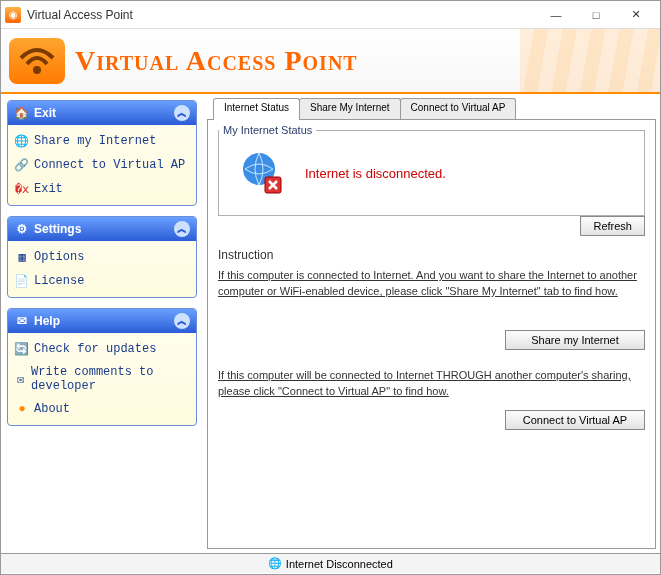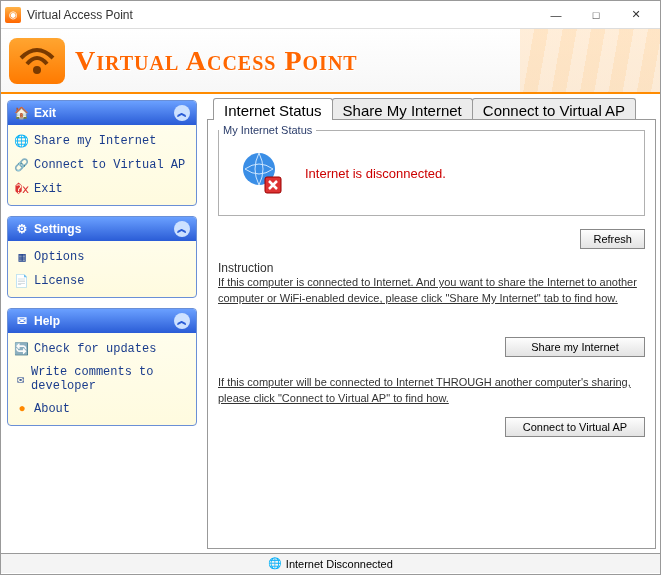--- a/index.html
+++ b/index.html
@@ -28,37 +28,37 @@
 .panel-head { height: 24px; background: linear-gradient(180deg,#6aa0ff,#2a5cd6); color: #fff; font-weight: bold; font-size: 12px; display:flex; align-items:center; padding:0 6px; cursor:pointer;}
 .panel-head .picon { width:16px; height:16px; margin-right:4px; display:flex; align-items:center; justify-content:center;}
 .panel-head .collapse { width:16px; height:16px; border-radius:50%; background:#cde1ff; color:#2a5cd6; display:flex;align-items:center;justify-content:center; font-size:10px;}
 .panel-head .spacer{flex:1;}
 .panel-body { padding: 8px 6px; display:flex; flex-direction:column; gap:8px; }
 .menu-item { display:flex; align-items:center; gap:4px; font-family: 'Courier New', monospace; font-size:12px; color:#1a3c8c; cursor:pointer;}
 .menu-item .micon { width:16px; height:16px; display:flex; align-items:center; justify-content:center; font-size:12px;}
 
 
 .tabbar { display:flex; gap:0; padding-left:6px; height:22px; }
-.tab { border:1px solid #999; border-bottom:none; background:#ececec; padding:3px 10px; font-size:15px; cursor:pointer; margin-right:-1px; border-radius:3px 3px 0 0;}
+.tab { border:1px solid #999; border-bottom:none; background:#ececec; padding:3px 10px; font-size:10px; cursor:pointer; margin-right:-1px; border-radius:3px 3px 0 0;}
 .tab.active { background:#fff; position:relative; z-index:2;}
 
 .tabpane { flex:1; border:1px solid #999; margin-top:-1px; padding:10px; overflow:auto; }
 
 
 .fs { border:1px solid #b0b0b0; padding:10px 10px 10px 10px; position:relative;}
 .fs-legend { position:absolute; top:-7px; left:0; background:#fff; padding:0 4px; font-size:11px; color:#2a3c6a;}
 .status-row { display:flex; align-items:center; gap:20px; padding:8px;}
 .globe { width:48px; height:48px; position:relative;}
 .status-text { color:#cc0000; font-weight:normal; font-size:13px;}
 
 
 .btn { border:1px solid #888; background:linear-gradient(180deg,#fdfdfd,#e3e3e3); padding:3px 12px; font-size:11px; cursor:pointer;}
-.right{display:flex; justify-content:flex-end; margin-top:13px;}
+.right{display:flex; justify-content:flex-end; margin-top:0;}
 
-.instruction-h { font-size:12px; color:#333; margin-top:12px; }
+.instruction-h { font-size:12px; color:#333; margin-top:12px; margin-bottom:6px;}
 .para { font-size:11px; color:#333; line-height:1.45;text-decoration:underline;}
 
 
 .statusbar { height: 20px; border-top:1px solid #999; display:flex; align-items:center; justify-content:center; gap:4px; font-size:11px; background:#f4f4f4;}
 </style>
 </head>
 <body>
 
 <div class="titlebar">
   <div class="app-icon">◉</div>

